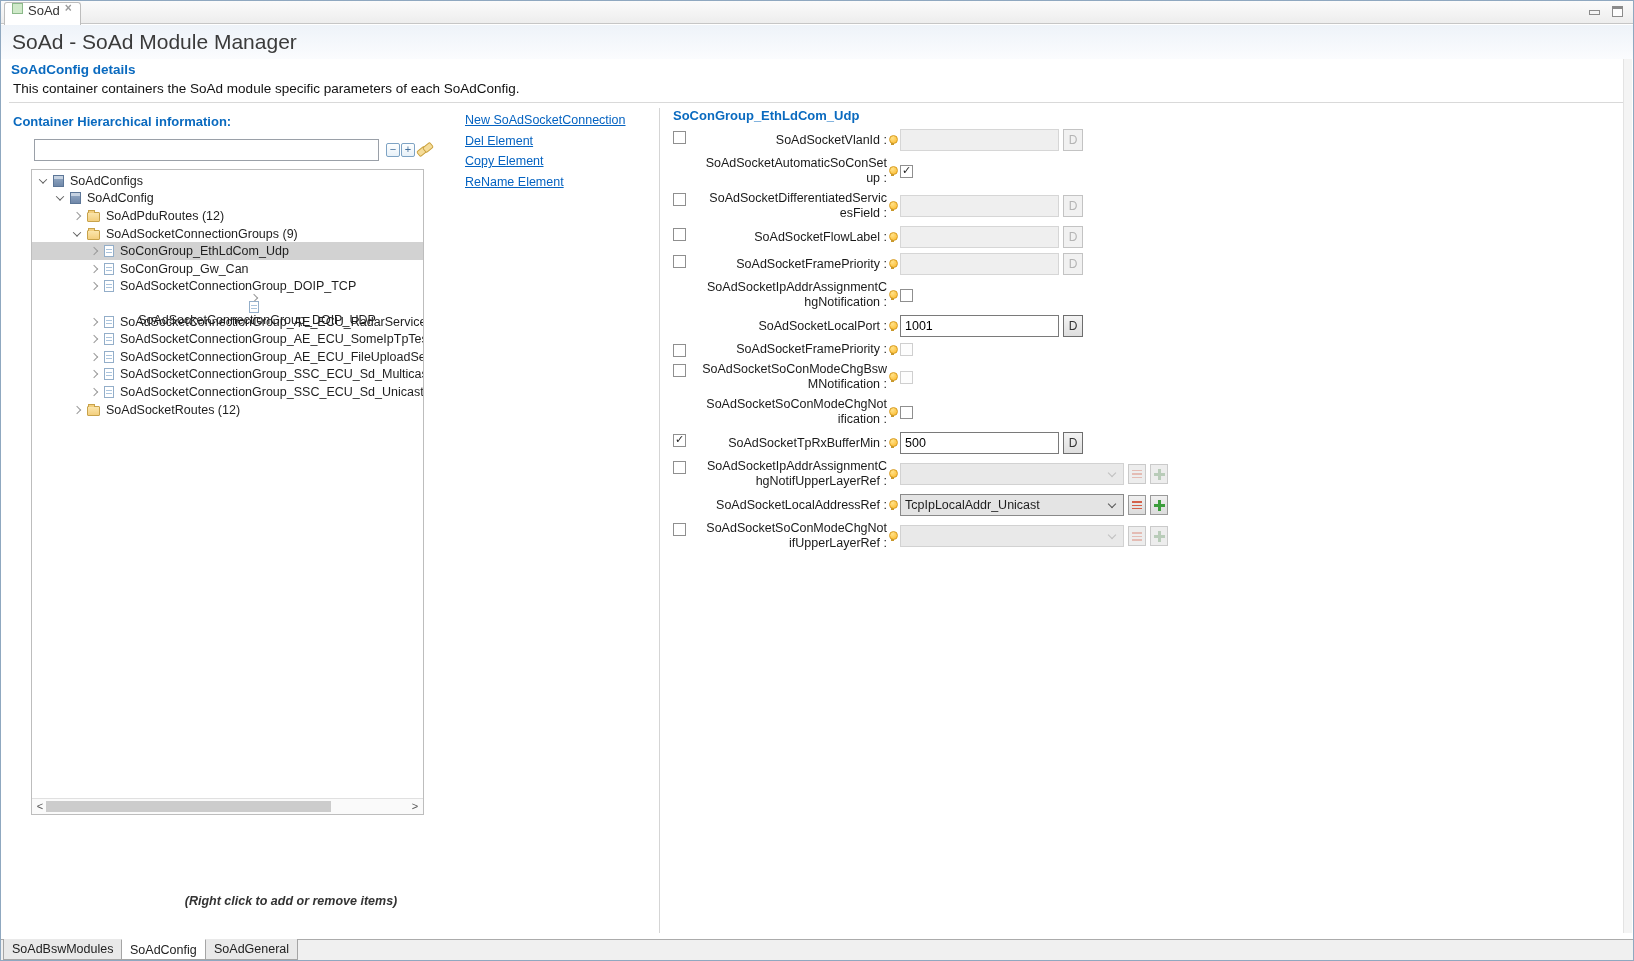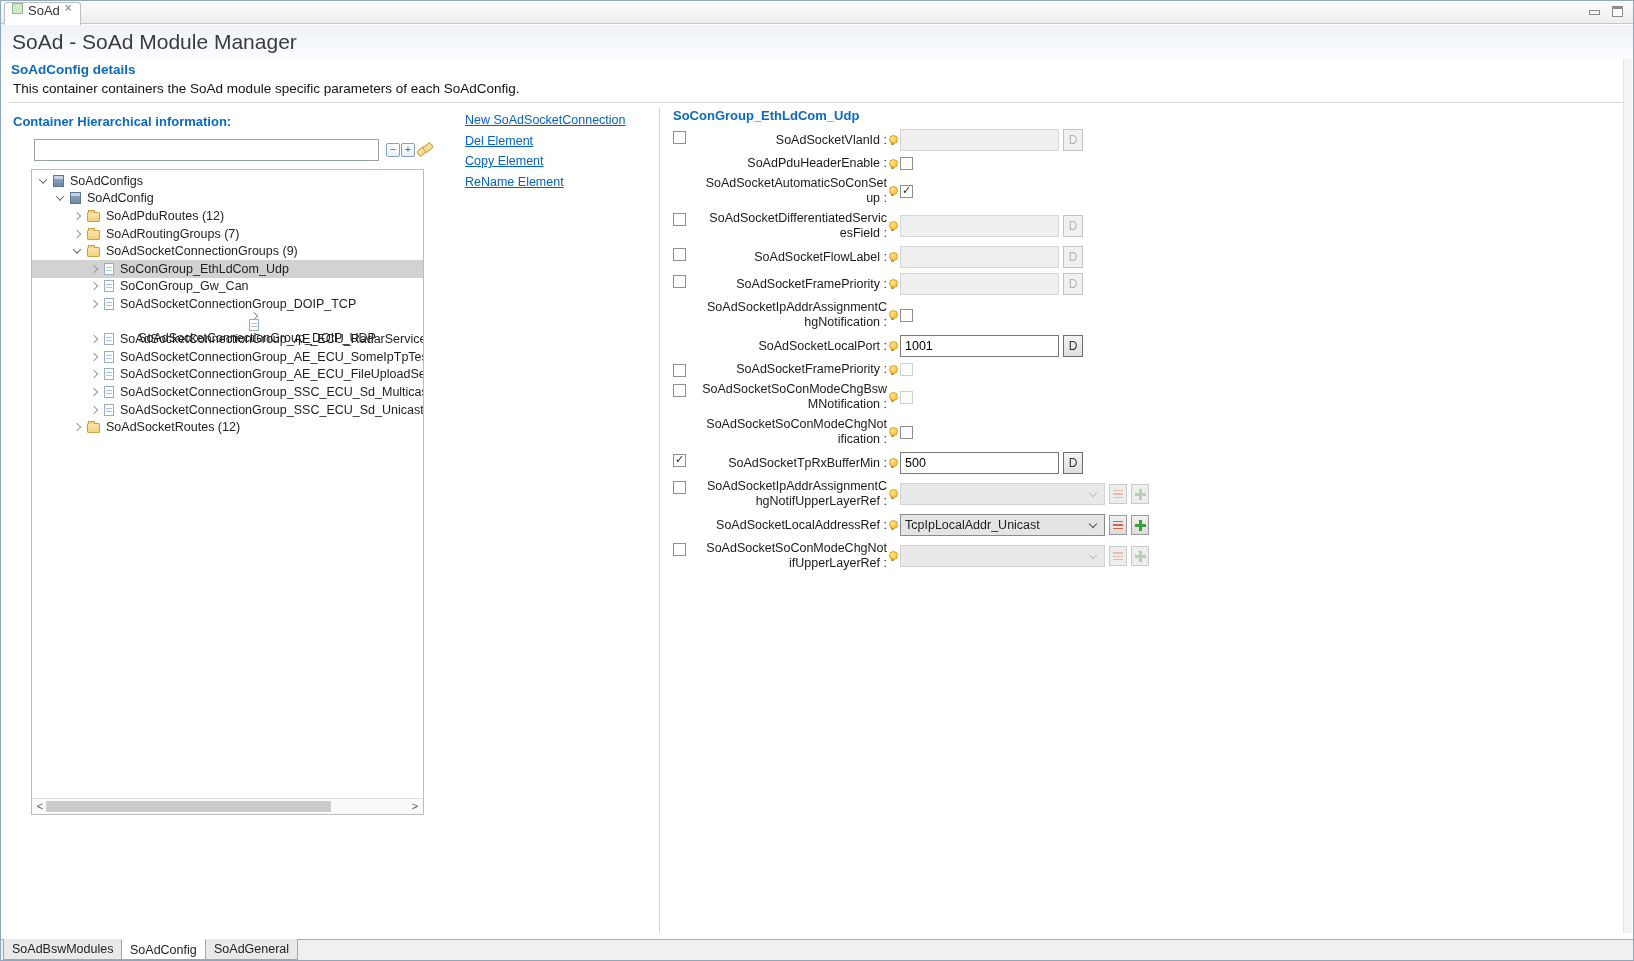--- a/index.html
+++ b/index.html
@@ -75,21 +75,21 @@
   .bulb { flex:none; width:8px; height:12px; margin:0 3px 0 2px; position:relative; }
   .bulb::before { content:''; position:absolute; left:0; top:1px; width:7px; height:7px; border-radius:50%; background:radial-gradient(circle at 35% 30%, #ffe28a, #fdb827); border:0.5px solid #d79c20; }
   .bulb::after { content:''; position:absolute; left:2px; top:9px; width:3px; height:2px; background:#c9992d; }
   .cb { width:13px; height:13px; border:1px solid #8f8f8f; background:#fff; position:relative; flex:none; cursor:pointer; }
   .cb.checked::after { content:'\2713'; position:absolute; left:1px; top:-2px; font-size:11px; color:#222; }
   .cb.dis { border-color:#cfcfcf; background:#fdfdfd; cursor:default; }
   .txt { width:159px; height:22px; border:1px solid #7a7a7a; background:#fff; font-size:12.5px; padding:0 4px; font-family:"Liberation Sans",sans-serif; }
   .txt.dis { background:#efefef; border-color:#d6d6d6; }
   .dbtn { width:20px; height:22px; margin-left:4px; background:linear-gradient(#f3f3f3,#dedede); border:1px solid #6e6e6e; font-size:12px; color:#333; text-align:center; line-height:20px; cursor:pointer; flex:none; }
   .dbtn.dis { background:#f1f1f1; border-color:#c3c3c3; color:#b4b4b4; cursor:default; }
-  .combo { width:205px; height:22px; background:#e4e4e4; border:1px solid #8a8a8a; display:flex; align-items:center; font-size:12.5px; padding:0 4px; position:relative; cursor:pointer; }
+  .combo { width:224px; height:22px; background:#e4e4e4; border:1px solid #8a8a8a; display:flex; align-items:center; font-size:12.5px; padding:0 4px; position:relative; cursor:pointer; }
   .combo .cval { flex:1; overflow:hidden; white-space:nowrap; }
   .combo .cchev { width:6px; height:6px; border-right:1.3px solid #555; border-bottom:1.3px solid #555; transform:rotate(45deg); margin:-3px 4px 0 0; }
   .combo.dis { background:#e9e9e9; border-color:#d2d2d2; cursor:default; }
   .combo.dis .cchev { border-color:#bfbfbf; }
   .sqbtn { width:18px; height:20px; margin-left:4px; background:linear-gradient(#f0f0f0,#dcdcdc); border:1px solid #9a9a9a; position:relative; cursor:pointer; flex:none; }
   .sqbtn.dis { border-color:#cacaca; background:#ededed; cursor:default; }
   .i-list { position:absolute; left:3px; top:5px; width:10px; height:9px; background:repeating-linear-gradient(#d4614a 0 1.5px, transparent 1.5px 3.5px); }
   .sqbtn.dis .i-list { opacity:0.35; }
   .i-plus { position:absolute; left:3px; top:4px; width:11px; height:11px; }
   .i-plus::before { content:''; position:absolute; left:0; top:4px; width:11px; height:3px; background:#3c9e3c; }
@@ -144,25 +144,20 @@
           <span class="chev open"></span>
           <span class="ticon i-module"></span>
           <span>SoAdConfig</span>
         </div>
         <div class="trow" style="padding-left: 42px;">
           <span class="chev"></span>
           <span class="ticon i-folder"></span>
           <span>SoAdPduRoutes (12)</span>
         </div>
         <div class="trow" style="padding-left: 42px;">
-          <span class="chev"></span>
-          <span class="ticon i-folder"></span>
-          <span>SoAdRoutingGroups (7)</span>
-        </div>
-        <div class="trow" style="padding-left: 42px;">
           <span class="chev open"></span>
           <span class="ticon i-folder"></span>
           <span>SoAdSocketConnectionGroups (9)</span>
         </div>
         <div class="trow sel" style="padding-left: 59px;">
           <span class="chev"></span>
           <span class="ticon i-doc"></span>
           <span>SoConGroup_EthLdCom_Udp</span>
         </div>
         <div class="trow" style="padding-left: 59px;">
@@ -210,20 +205,21 @@
           <span class="ticon i-folder"></span>
           <span>SoAdSocketRoutes (12)</span>
         </div>
       </div>
     <div class="hscroll">
       <div class="hs-arrow l">&lt;</div>
       <div class="hs-thumb"></div>
       <div class="hs-arrow r">&gt;</div>
     </div>
   </div>
+  <div class="tree-hint">(Right click to add or remove items)</div>
 
   <div class="links" id="links">
       <span class="alink">New SoAdSocketConnection</span>
       <span class="alink">Del Element</span>
       <span class="alink">Copy Element</span>
       <span class="alink">ReName Element</span>
     </div>
 
   <div class="vdiv"></div>
 
@@ -233,26 +229,20 @@
         <div class="lslot">
           <div class="cb"></div>
         </div>
         <div class="flabel">SoAdSocketVlanId :</div>
         <span class="bulb"></span>
         <input type="text" class="txt dis" readonly="" style="">
         <div class="dbtn dis">D</div>
       </div>
       <div class="frow">
         <div class="lslot"></div>
-        <div class="flabel">SoAdPduHeaderEnable :</div>
-        <span class="bulb"></span>
-        <div class="cb"></div>
-      </div>
-      <div class="frow">
-        <div class="lslot"></div>
         <div class="flabel">SoAdSocketAutomaticSoConSet
 up :</div>
         <span class="bulb"></span>
         <div class="cb checked"></div>
       </div>
       <div class="frow">
         <div class="lslot">
           <div class="cb"></div>
         </div>
         <div class="flabel">SoAdSocketDifferentiatedServic

